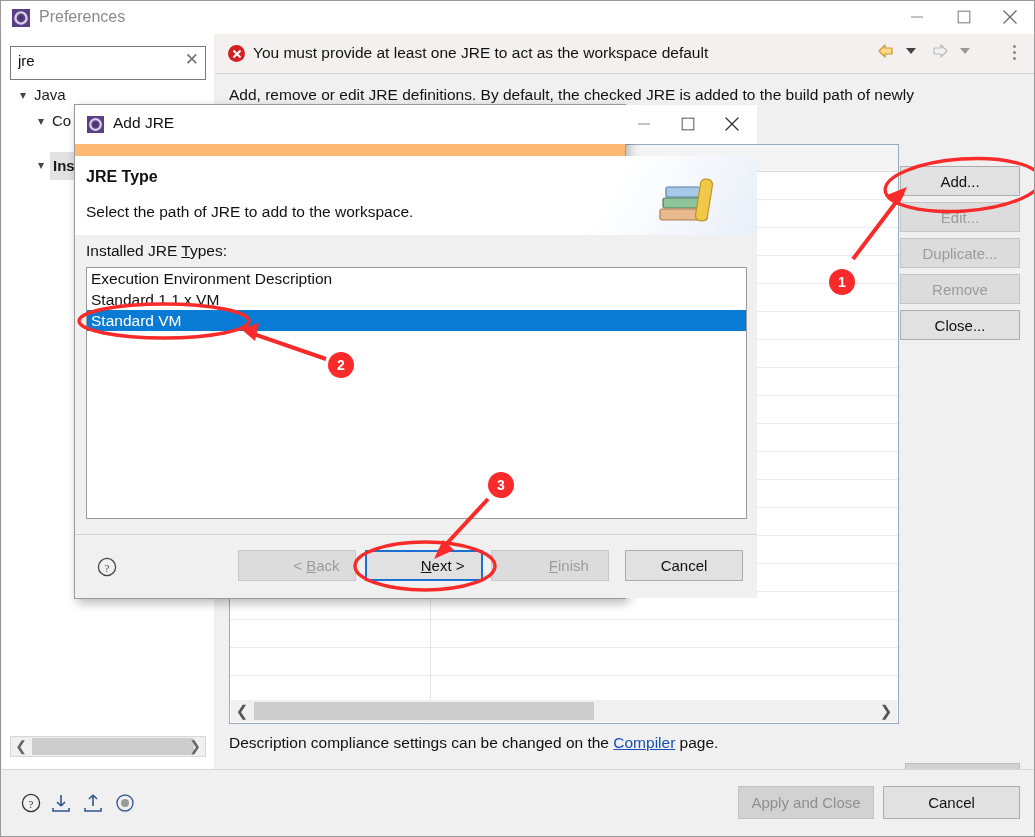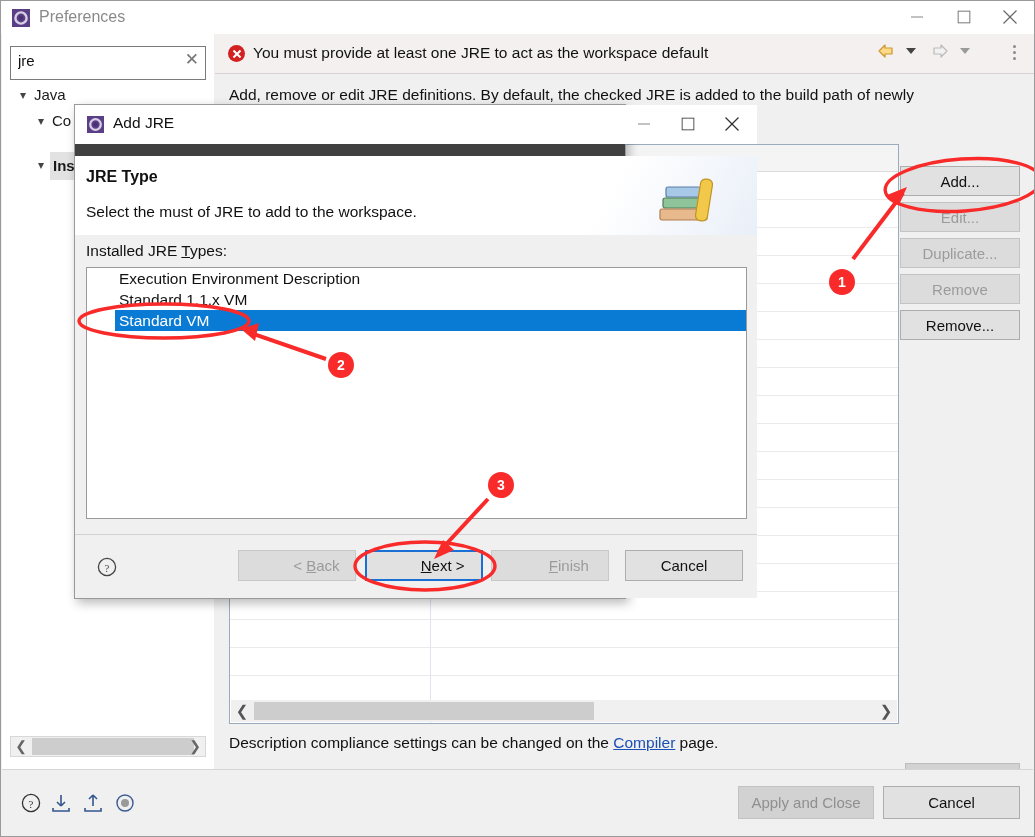--- a/index.html
+++ b/index.html
@@ -92,21 +92,21 @@
   .bottombar{position:absolute;left:1px;bottom:1px;width:1031px;height:65px;background:#f0f0f0;
              border-top:1px solid #d6d6d6;}
   .bicon{position:absolute;top:22px;width:22px;height:22px;cursor:default;}
   .bi1{left:18px;} .bi2{left:48px;} .bi3{left:80px;} .bi4{left:112px;}
   .bigbtn{position:absolute;top:16px;height:33px;font-family:"Liberation Sans",sans-serif;
           font-size:15px;box-sizing:border-box;cursor:default;margin-left:16px;}
   .bigbtn.apply-close{right:159px;width:136px;background:#d2d2d2;border:1px solid #c2c2c2;color:#8f8f8f;}
   .bigbtn.cancel{right:13px;width:137px;background:#e1e1e1;border:1px solid #adadad;color:#111;}
 
   
-  .dialog{position:absolute;left:73px;top:103px;width:552px;height:495px;background:#404040;
+  .dialog{position:absolute;left:73px;top:103px;width:552px;height:495px;background:#fdba74;
           border:1px solid #999;box-shadow:3px 4px 10px rgba(0,0,0,.28);box-sizing:border-box;}
   .dlg-tb{position:absolute;left:0;top:0;width:682px;height:39px;background:#fff;}
   .dlg-ico{position:absolute;left:12px;top:11px;width:17px;height:17px;}
   .dlg-title{position:absolute;left:38px;top:9px;font-size:15.5px;color:#111;}
   .dwbtn{position:absolute;top:0;width:44px;height:38px;cursor:default;}
   .dwbtn svg{position:absolute;left:50%;top:50%;transform:translate(-50%,-50%);}
   .dmin{right:91px;} .dmax{right:47px;} .dclose{right:3px;}
 
   .dlg-head{position:absolute;left:0;top:51px;width:682px;height:90px;background:#fff;
             border-bottom:1px solid #c9c9c9;overflow:hidden;}
@@ -114,21 +114,21 @@
             background:linear-gradient(120deg,#ffffff 30%,#e8eef8 100%);}
   .dh-title{position:absolute;left:11px;top:12px;font-size:16px;font-weight:bold;color:#111;z-index:2;}
   .dh-sub{position:absolute;left:11px;top:47px;font-size:15.5px;color:#111;z-index:2;}
   .books{position:absolute;right:40px;top:14px;z-index:3;}
 
   .dlg-body{position:absolute;left:0;top:130px;width:682px;height:300px;background:#f0f0f0;}
   .list-label{position:absolute;left:11px;top:7px;font-size:15.5px;color:#111;}
   .list-label u{text-decoration:underline;}
   .listbox{position:absolute;left:11px;top:32px;width:661px;height:252px;background:#fff;
            border:1px solid #9a9a9a;box-sizing:border-box;}
-  .litem{height:21px;line-height:21px;padding-left:4px;font-size:15.5px;color:#111;white-space:nowrap;margin-left:28px;}
+  .litem{height:21px;line-height:21px;padding-left:4px;font-size:15.5px;color:#111;white-space:nowrap;}
   .litem.sel{background:#0a7bd4;color:#fff;}
 
   .dlg-foot{position:absolute;left:0;bottom:0;width:682px;height:63px;background:#f0f0f0;
             border-top:1px solid #d2d2d2;}
   .help-ico{position:absolute;left:21px;top:21px;width:22px;height:22px;cursor:default;}
   .wbtnrow{position:absolute;right:14px;top:15px;}
   .wzbtn{display:inline-block;width:118px;height:31px;margin-left:4px;background:#e1e1e1;
          border:1px solid #adadad;font-family:"Liberation Sans",sans-serif;font-size:15px;color:#111;
          box-sizing:border-box;cursor:default;vertical-align:top;}
   .wzbtn.dis{color:#9b9b9b;background:#dcdcdc;border-color:#c8c8c8;padding-left:44px;}
@@ -254,21 +254,21 @@
         <div class="thumb"></div>
         <span class="arw r">❯</span>
       </div>
     </div>
 
     <div class="btncol">
       <button class="sbtn">Add...</button>
       <button class="sbtn dis">Edit...</button>
       <button class="sbtn dis">Duplicate...</button>
       <button class="sbtn dis">Remove</button>
-      <button class="sbtn">Remove...</button>
+      <button class="sbtn">Close...</button>
     </div>
 
     <div class="footnote">
       <span>Description compliance settings can be changed on the </span><a href="#">Compiler</a><span> page.</span>
     </div>
 
     <button class="applybtn">Apply</button>
   </div>
 
   <div class="bottombar">
@@ -323,21 +323,21 @@
       <div class="dwbtn dclose">
         <svg width="15" height="15">
             <line x1="1" y1="1" x2="14" y2="14" stroke="#333" stroke-width="1.3"></line>
             <line x1="14" y1="1" x2="1" y2="14" stroke="#333" stroke-width="1.3"></line>
           </svg>
       </div>
     </div>
 
     <div class="dlg-head">
       <span class="dh-title">JRE Type</span>
-      <span class="dh-sub">Select the must of JRE to add to the workspace.</span>
+      <span class="dh-sub">Select the path of JRE to add to the workspace.</span>
       <span class="books">
         <svg width="62" height="58" viewBox="0 0 62 58">
           <rect x="11" y="17" width="34" height="10" rx="2" fill="#a8c8e8" stroke="#5b7fa8" stroke-width="1.2"></rect>
           <rect x="8" y="28" width="40" height="10" rx="2" fill="#8fc49a" stroke="#4d7d58" stroke-width="1.2"></rect>
           <rect x="5" y="39" width="47" height="11" rx="2" fill="#e8b98c" stroke="#b07f4f" stroke-width="1.2"></rect>
           <rect x="43" y="9" width="12" height="42" rx="5" fill="#f2c84b" stroke="#bf9520" stroke-width="1.2" transform="rotate(9 49 30)"></rect>
         </svg>
       </span>
     </div>
 

